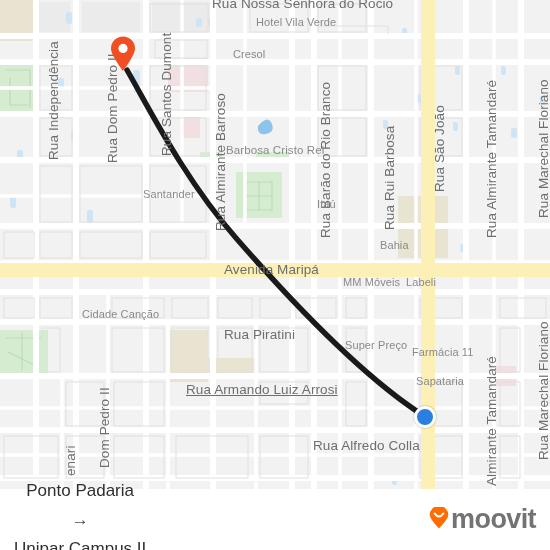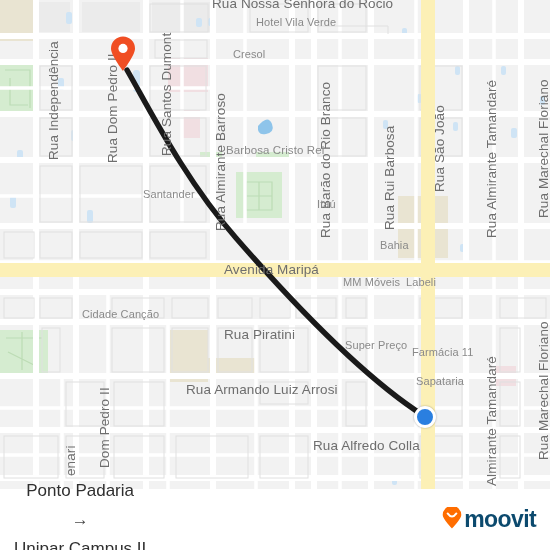--- a/index.html
+++ b/index.html
@@ -95,21 +95,21 @@
     font-size: 17px; color: #2f2f2f;
     gap: 9px;
     flex-direction: column;
   }
   .route-title .arrow { font-size: 17px; color:#4a4a4a; }
   .brand {
     margin-left: auto;
     display: flex; align-items: center; gap: 2px;
   }
   .brand-word {
-    font-size: 23px; font-weight: bold; color: #0c4a6e;
+    font-size: 27px; font-weight: bold; color: #737373;
     letter-spacing: -.6px;
   }
 </style>
 </head>
 <body>
 
 <div id="app">
 
   <div class="map">
 
@@ -292,21 +292,21 @@
       <div class="lbl street vert" style="left:105px; top:163px;">Rua Dom Pedro II</div>
       <div class="lbl street vert" style="left:159px; top:156px;">Rua Santos Dumont</div>
       <div class="lbl street vert" style="left:213px; top:231px;">Rua Almirante Barroso</div>
       <div class="lbl street vert" style="left:318px; top:238px;">Rua Barão do Rio Branco</div>
       <div class="lbl street vert" style="left:382px; top:230px;">Rua Rui Barbosa</div>
       <div class="lbl street vert" style="left:432px; top:192px;">Rua São João</div>
       <div class="lbl street vert" style="left:484px; top:238px;">Rua Almirante Tamandaré</div>
       <div class="lbl street vert" style="left:536px; top:218px;">Rua Marechal Floriano</div>
       <div class="lbl street" style="left:224px; top:262px;">Avenida Maripá</div>
       <div class="lbl street" style="left:224px; top:327px;">Rua Piratini</div>
-      <div class="lbl street" style="left:186px; top:382px;">Rua Armando Luiz Arrosi</div>
+      <div class="lbl street" style="left:186px; top:382px;text-decoration:underline;">Rua Armando Luiz Arrosi</div>
       <div class="lbl street" style="left:313px; top:438px;">Rua Alfredo Colla</div>
       <div class="lbl street vert" style="left:97px;  top:468px;">Dom Pedro II</div>
       <div class="lbl street vert" style="left:63px;  top:476px;">enari</div>
       <div class="lbl street vert" style="left:484px; top:486px;">Almirante Tamandaré</div>
       <div class="lbl street vert" style="left:536px; top:460px;">Rua Marechal Floriano</div>
     </div>
 
     <div>
       <div class="lbl poi" style="left:256px; top:16px;">Hotel Vila Verde</div>
       <div class="lbl poi" style="left:233px; top:48px;">Cresol</div>

